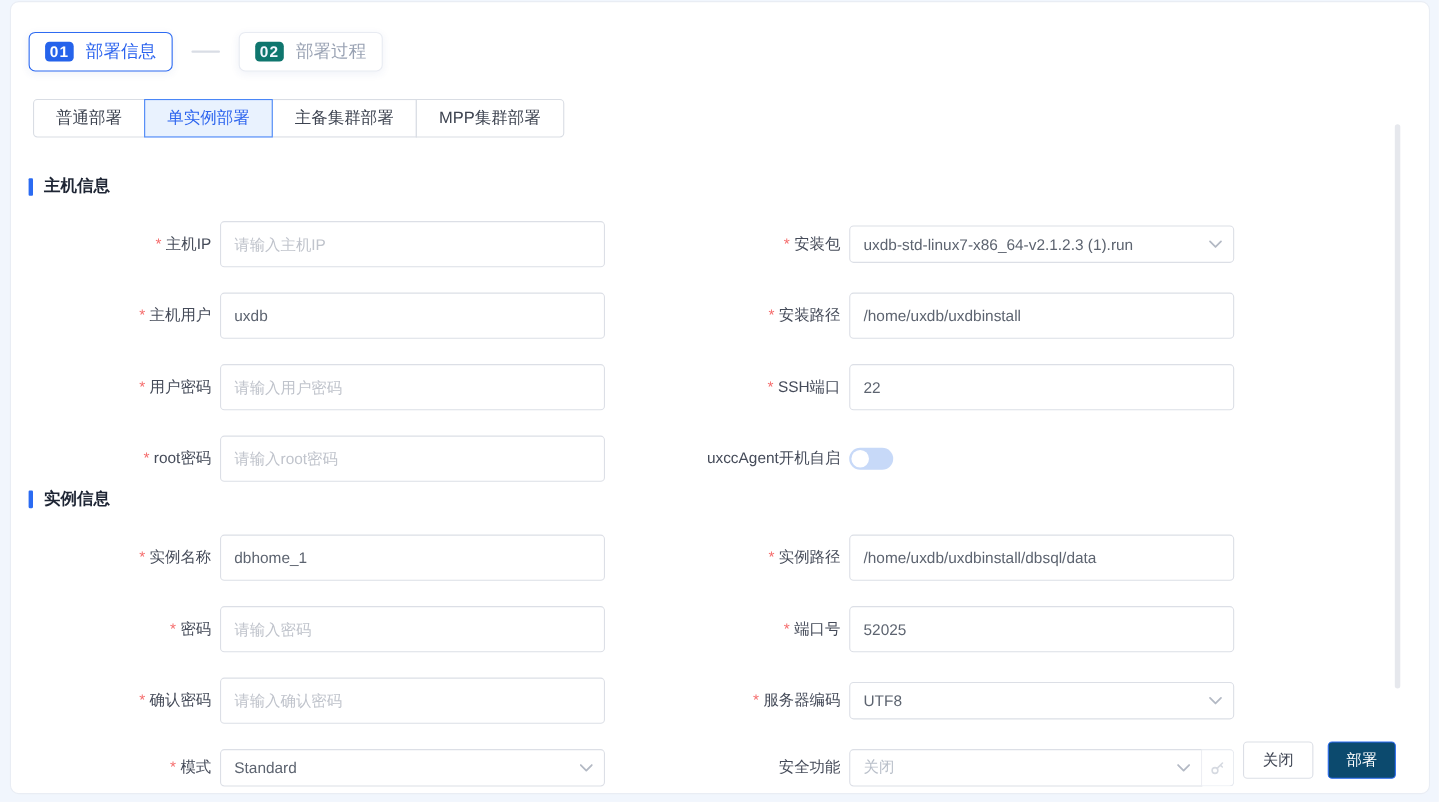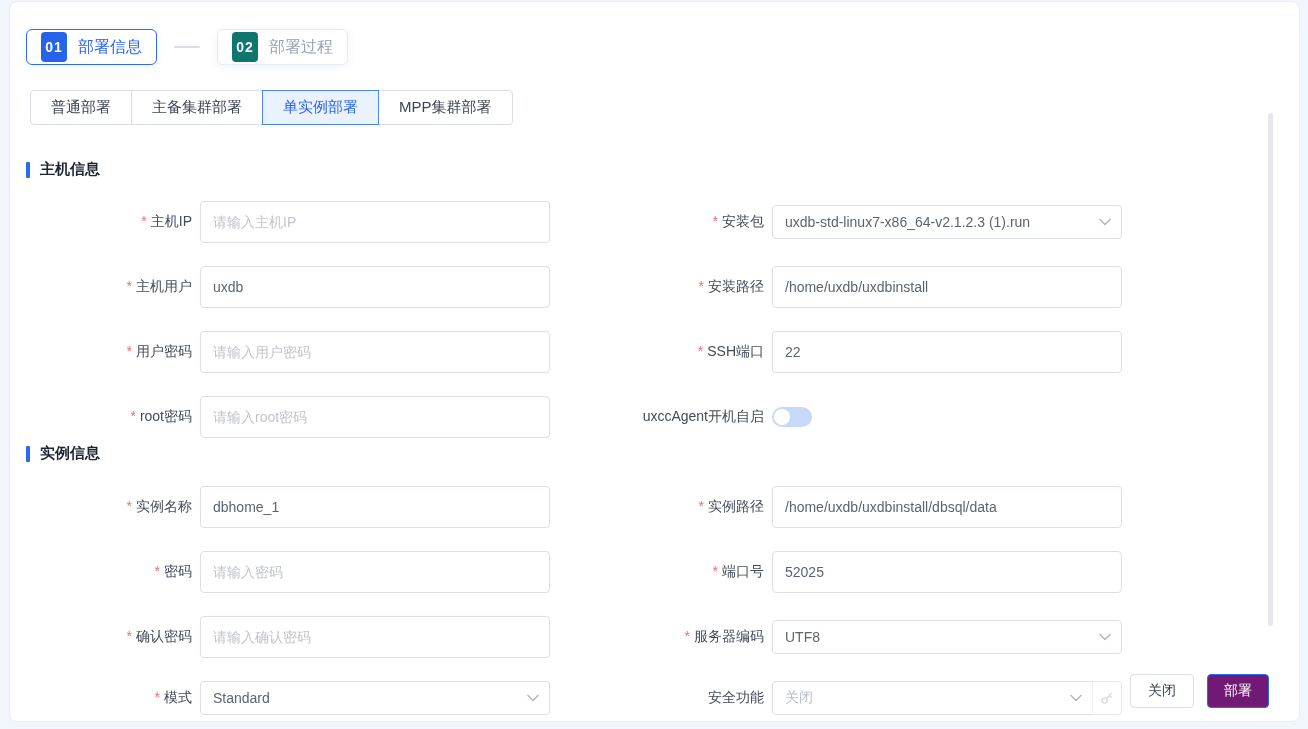--- a/index.html
+++ b/index.html
@@ -17,21 +17,21 @@
 
   
   .steps { display:flex; align-items:center; margin:27px 0 0 16px; }
   .step {
     display:inline-flex; align-items:center; gap:11px; height:36px;
     padding:0 14px; border:1px solid #e8ebf2; border-radius:6px;
     background:#fff; box-shadow:0 2px 8px rgba(40,70,150,0.07);
   }
   .step.active { border-color:#2e6bf2; }
   .step-num {
-    min-width:26px; height:30px; padding:0 4px; border-radius:4px;
+    min-width:26px; height:18px; padding:0 4px; border-radius:4px;
     display:flex; align-items:center; justify-content:center;
     font-size:14px; font-weight:bold; letter-spacing:1px;
   }
   .step.active .step-num { background:#2563eb; color:#ffffff; }
   .step.inactive .step-num { background:#0f766e; color:#f3f7ff; }
   .step-label { font-size:16px; }
   .step.active .step-label { color:#2c64ee; }
   .step.inactive .step-label { color:#99a2b3; }
   .step-dash { width:26px; height:2px; background:#d9dde5; margin:0 17px; border-radius:1px; }
 
@@ -92,21 +92,21 @@
   }
   .toggle-knob {
     position:absolute; left:2px; top:2px; width:16px; height:16px;
     border-radius:50%; background:#fff;
   }
 
   
   .footer { position:absolute; right:30px; bottom:13px; display:flex; gap:13px; }
   .btn { height:34px; border-radius:4px; font-size:14px; font-family:inherit; cursor:pointer; }
   .btn-close { min-width:64px; padding:0 15px; background:#fff; border:1px solid #dcdfe6; color:#3f4553; }
-  .btn-deploy { min-width:62px; padding:0 4px; background:#701a75; border:1px solid #2b6bf2; color:#fff; }
+  .btn-deploy { min-width:62px; padding:0 4px; background:#0c4a6e; border:1px solid #2b6bf2; color:#fff; }
 
   .scroll-thumb {
     position:absolute; right:26px; top:111px; width:5px; height:513px;
     background:#e6e8ed; border-radius:3px;
   }
 </style>
 </head>
 <body>
 
 <div class="dialog">
@@ -118,22 +118,22 @@
     </div>
     <div class="step-dash"></div>
     <div class="step inactive">
       <span class="step-num">02</span>
       <span class="step-label">部署过程</span>
     </div>
   </div>
 
   <div class="tabs">
     <div class="tab">普通部署</div>
+    <div class="tab active">单实例部署</div>
     <div class="tab">主备集群部署</div>
-    <div class="tab active">单实例部署</div>
     <div class="tab">MPP集群部署</div>
   </div>
 
   <div class="section first">
     <span class="section-bar"></span>
     <span class="section-text">主机信息</span>
   </div>
 
   <div class="form-row tight">
     <div class="lbl"><span class="req">*</span><span>主机IP</span></div>

